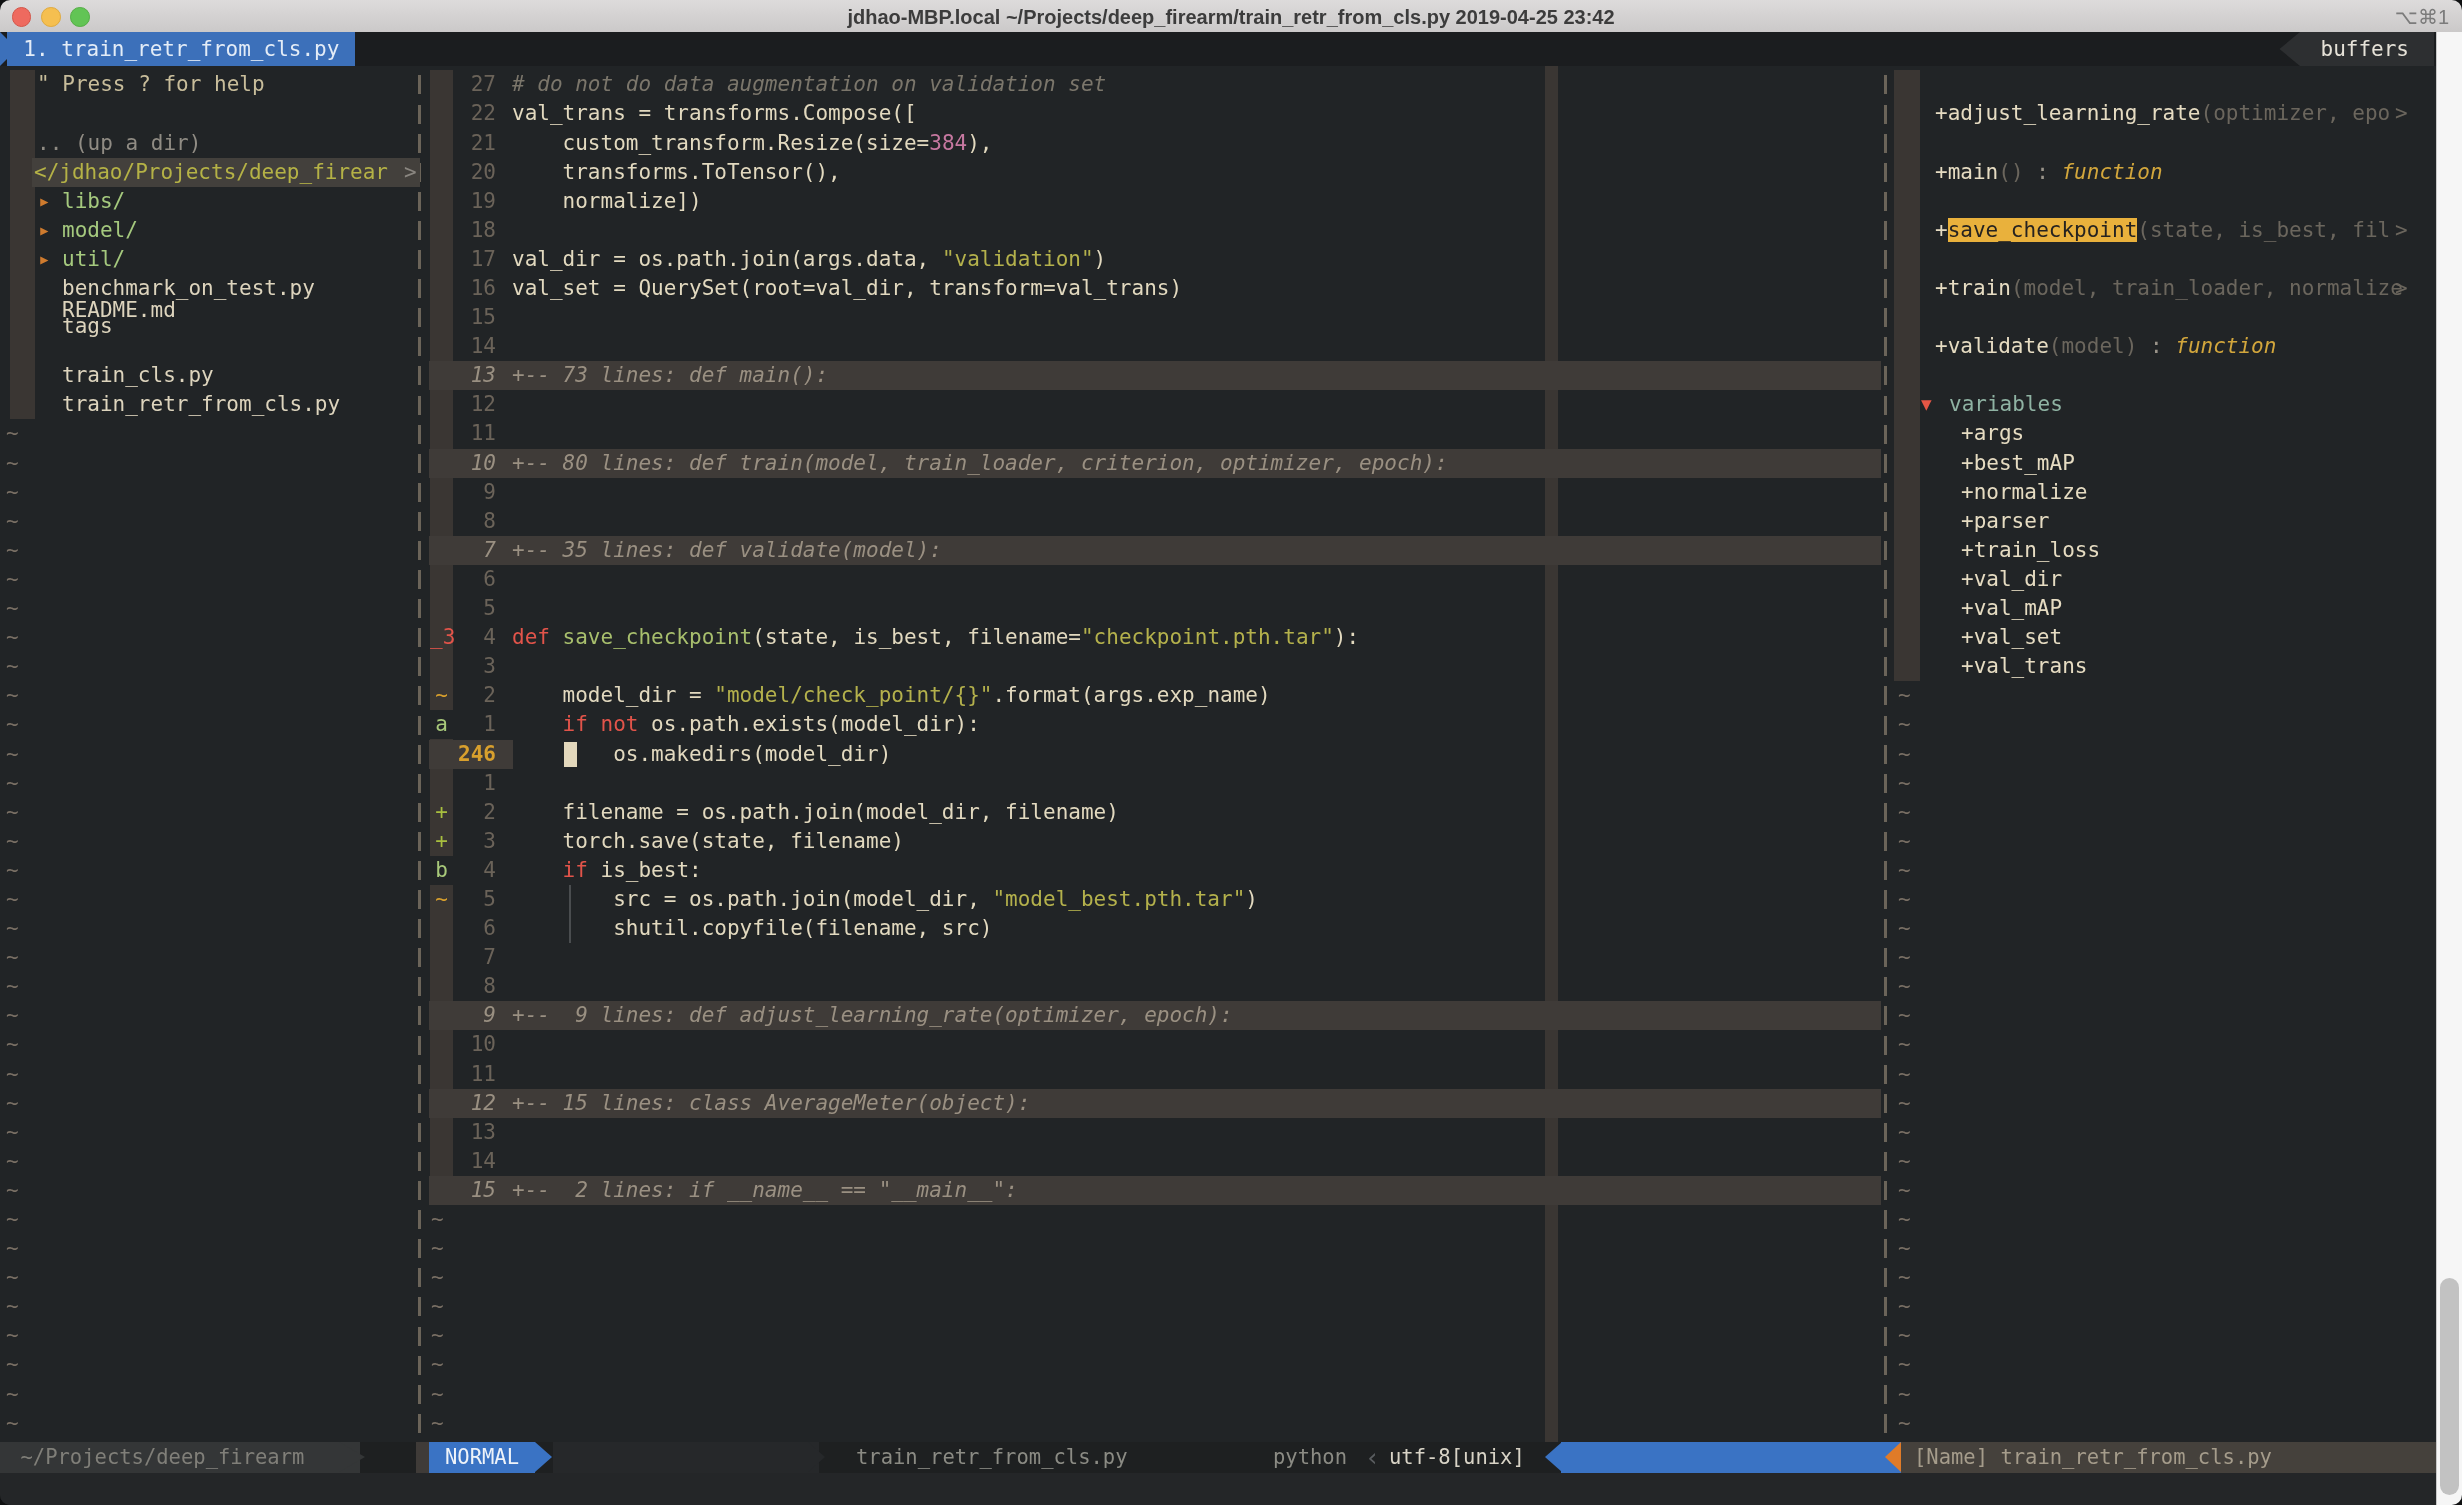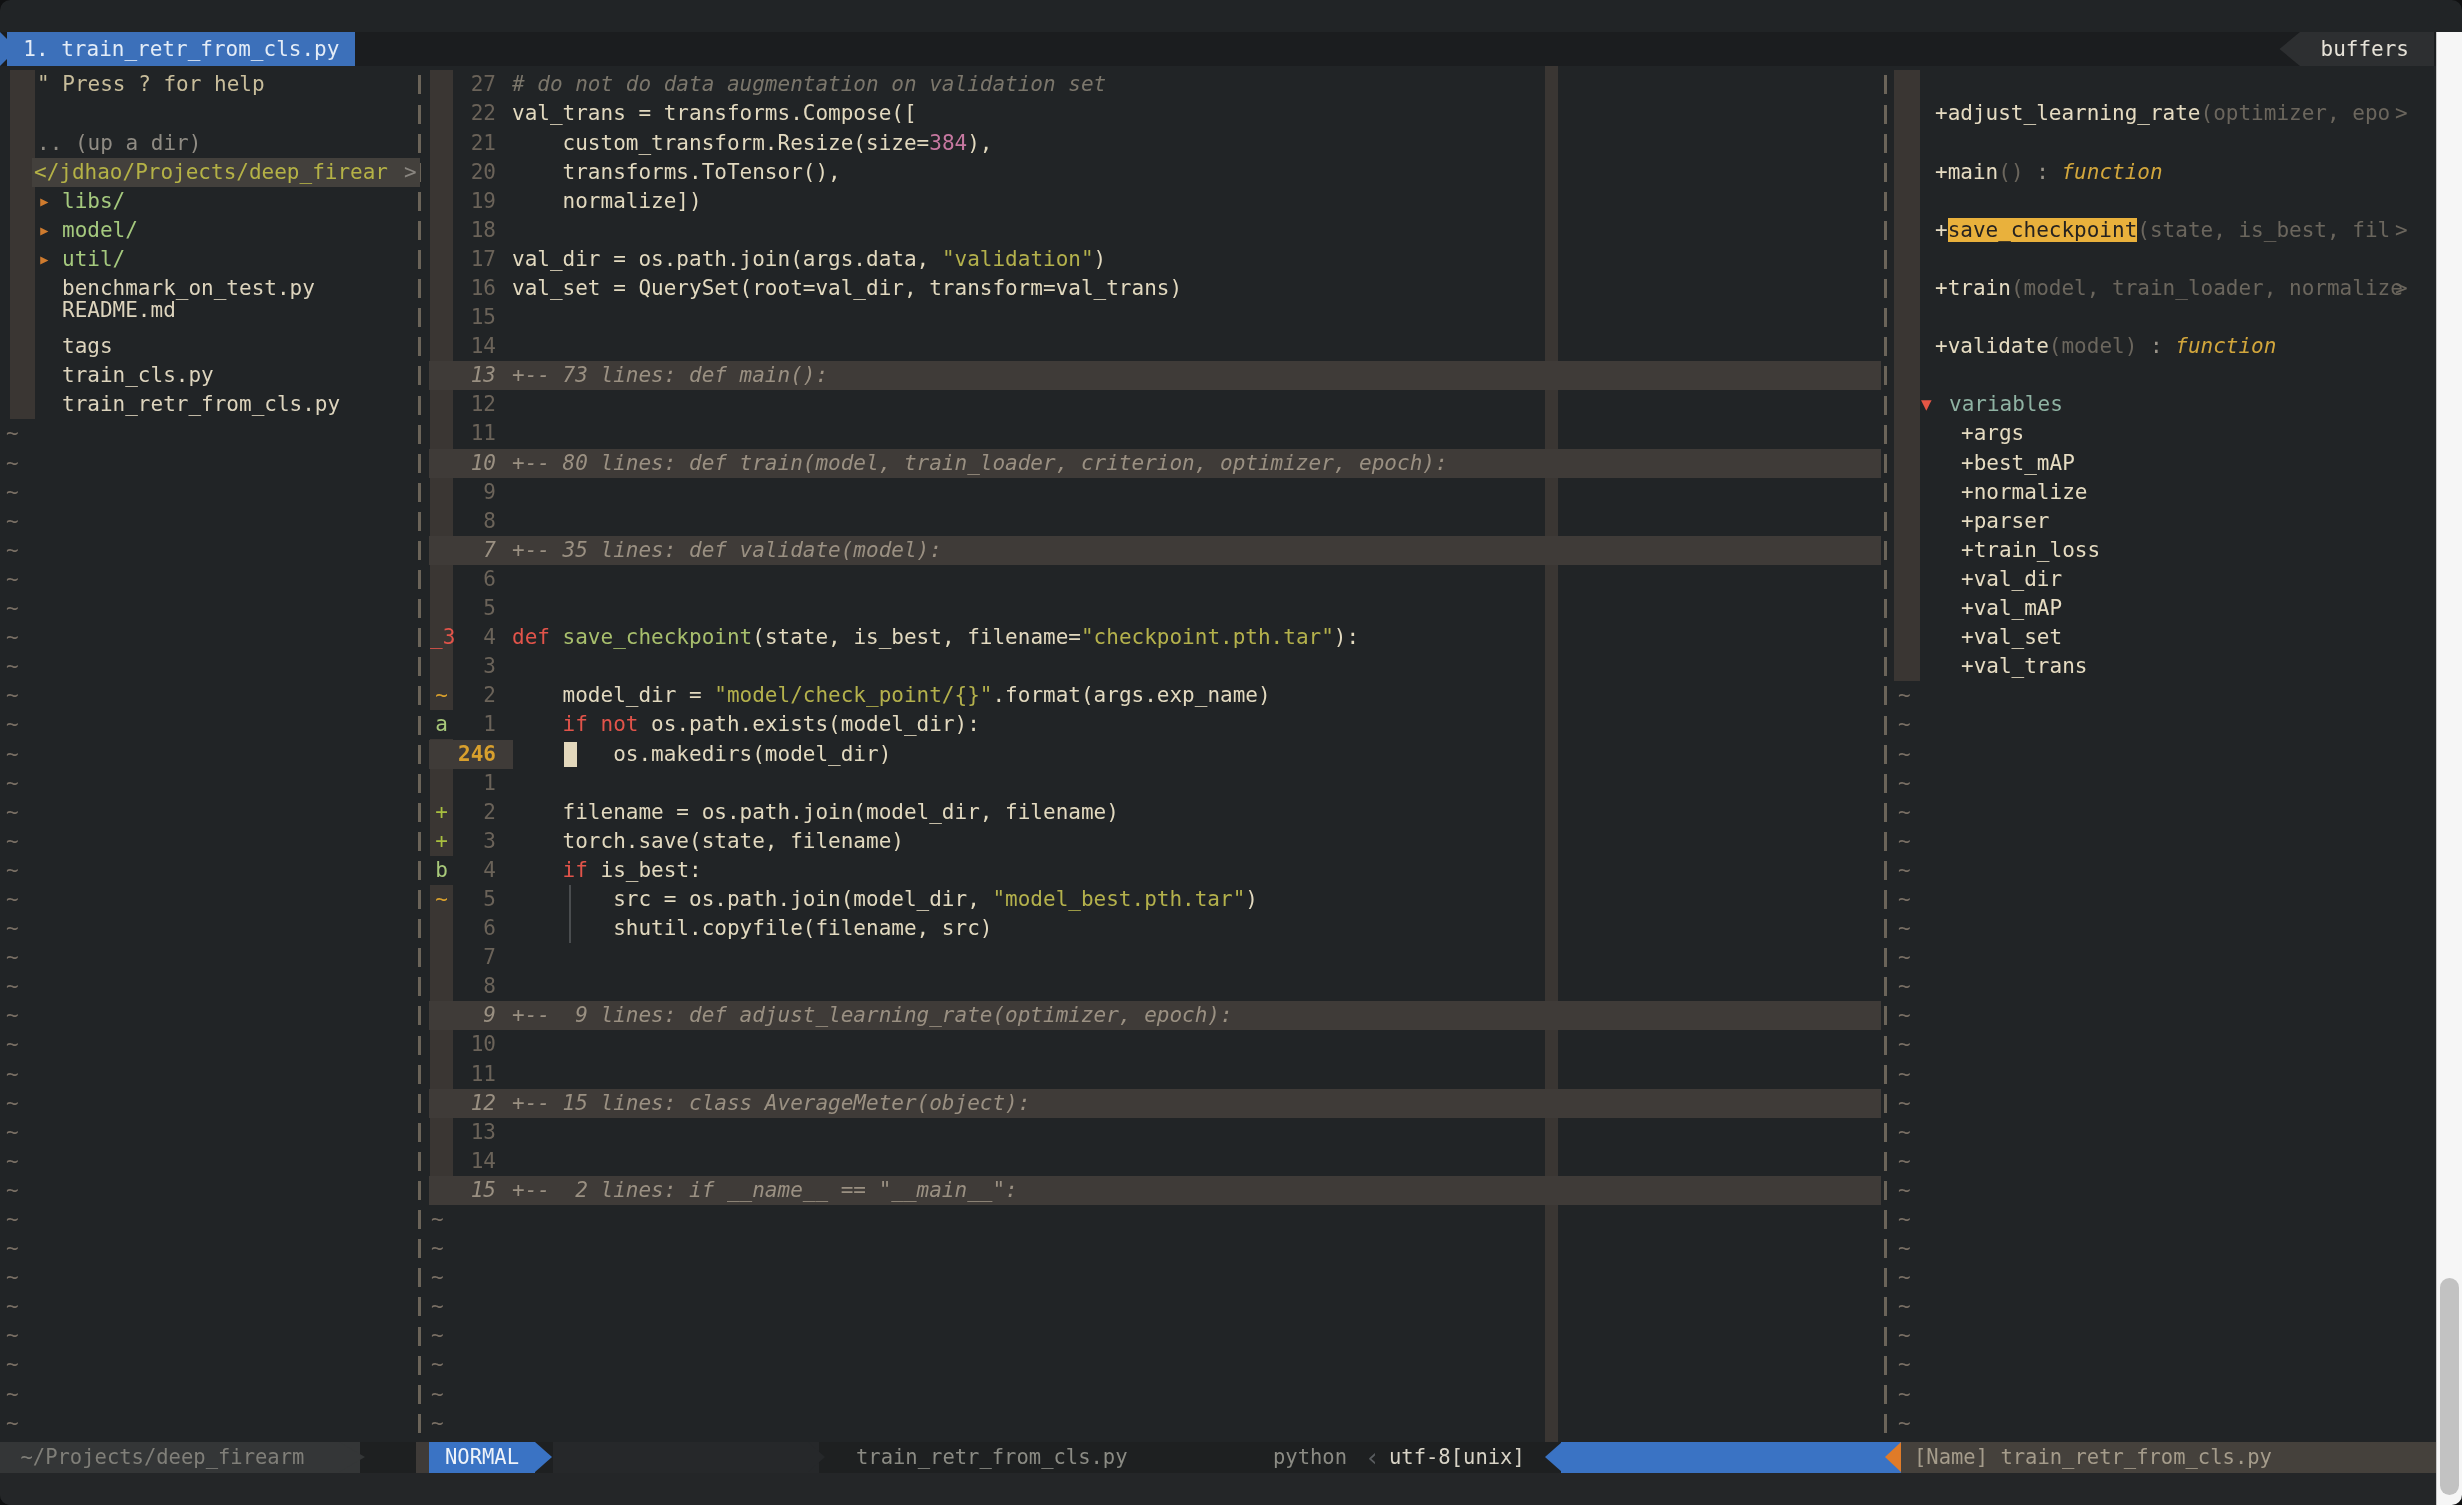--- a/index.html
+++ b/index.html
@@ -67,20 +67,27 @@
   #scroll-thumb{position:absolute;left:2.9px;top:1246px;width:19px;height:217px;background:#c2c2c2;border-radius:9.5px;}
   .ln-glyph{display:inline-block;width:14.7px;vertical-align:middle;line-height:0;}
   .ln-glyph i{display:block;font-style:normal;font-size:10.3px;line-height:9.5px;}
   .ln-glyph i:last-child{padding-left:5.1px;}
 </style>
 </head>
 <body>
 
 <div id="app">
 
+  <div id="titlebar">
+    <div class="tl" id="tl-close"></div>
+    <div class="tl" id="tl-min"></div>
+    <div class="tl" id="tl-max"></div>
+    <div id="title-text">jdhao-MBP.local  ~/Projects/deep_firearm/train_retr_from_cls.py  2019-04-25 23:42</div>
+    <div id="title-shortcut">⌥⌘1</div>
+  </div>
 
   <div id="tabline">
     <div id="tab-active"><span>1. train_retr_from_cls.py</span></div>
     <div id="tab-arrow"></div>
     <div id="buffers-label"><span>buffers</span></div>
   </div>
 
   <div id="chrome">
       <div class="stripe" style="left: 9.5px; top: 70px; width: 25px; height: 349px;"></div>
       <div class="stripe" style="left: 1894px; top: 70px; width: 26px; height: 611px;"></div>
@@ -252,21 +259,21 @@
   <div id="nerdtree">
       <div class="row" style="left: 0px; top: 70px; width: 420px;"><span class="nt-help" style="position:absolute;left:37px;">" Press ? for help</span></div>
       <div class="row" style="left: 0px; top: 129px; width: 420px;"><span class="nt-updir" style="position:absolute;left:37px;">.. (up a dir)</span></div>
       <div id="nt-selected-bg" style="top: 158px;"></div>
       <div class="row" style="left: 0px; top: 158px; width: 420px;"><span class="nt-root" style="position:absolute;left:34px;">&lt;/jdhao/Projects/deep_firear</span><span class="nt-trunc" style="position:absolute;left:404px;">&gt;</span></div>
       <div class="row" style="left: 0px; top: 187px; width: 420px;"><span class="nt-arrow" style="position:absolute;left:38px;">▸</span><span class="nt-dir" style="position:absolute;left:62px;">libs/</span></div>
       <div class="row" style="left: 0px; top: 216px; width: 420px;"><span class="nt-arrow" style="position:absolute;left:38px;">▸</span><span class="nt-dir" style="position:absolute;left:62px;">model/</span></div>
       <div class="row" style="left: 0px; top: 245px; width: 420px;"><span class="nt-arrow" style="position:absolute;left:38px;">▸</span><span class="nt-dir" style="position:absolute;left:62px;">util/</span></div>
       <div class="row" style="left: 0px; top: 274px; width: 420px;"><span class="nt-file" style="position:absolute;left:62px;">benchmark_on_test.py</span></div>
       <div class="row" style="left: 0px; top: 296px; width: 420px;"><span class="nt-file" style="position:absolute;left:62px;">README.md</span></div>
-      <div class="row" style="left: 0px; top: 332px; width: 392px; text-decoration: underline;"><span class="nt-file" style="position:absolute;left:62px;">tags</span></div>
+      <div class="row" style="left: 0px; top: 312px; width: 392px; text-decoration: underline;"><span class="nt-file" style="position:absolute;left:62px;">tags</span></div>
       <div class="row" style="left: 0px; top: 361px; width: 420px; padding-left: 37px;"><span class="nt-file" style="position:absolute;left:62px;">train_cls.py</span></div>
       <div class="row" style="left: 0px; top: 390px; width: 420px;"><span class="nt-file" style="position:absolute;left:62px;">train_retr_from_cls.py</span></div>
     </div>
 
   <div id="editor">
     <div id="colorcolumn"></div>
   <div class="stripe" style="left: 430px; top: 70px; width: 23px; height: 1135px;"></div>
       <div class="row" style="top: 70px; left: 0px;"><span class="lnum">27</span><span class="codetext"><span class="t-com"># do not do data augmentation on validation set</span></span></div>
       <div class="row" style="top: 99px; left: 0px;"><span class="lnum">22</span><span class="codetext"><span class="t-txt">val_trans = transforms.Compose([</span></span></div>
       <div class="row" style="top: 129px; left: 0px;"><span class="lnum">21</span><span class="codetext"><span class="t-txt">    custom_transform.Resize(size=</span><span class="t-num">384</span><span class="t-txt">),</span></span></div>

